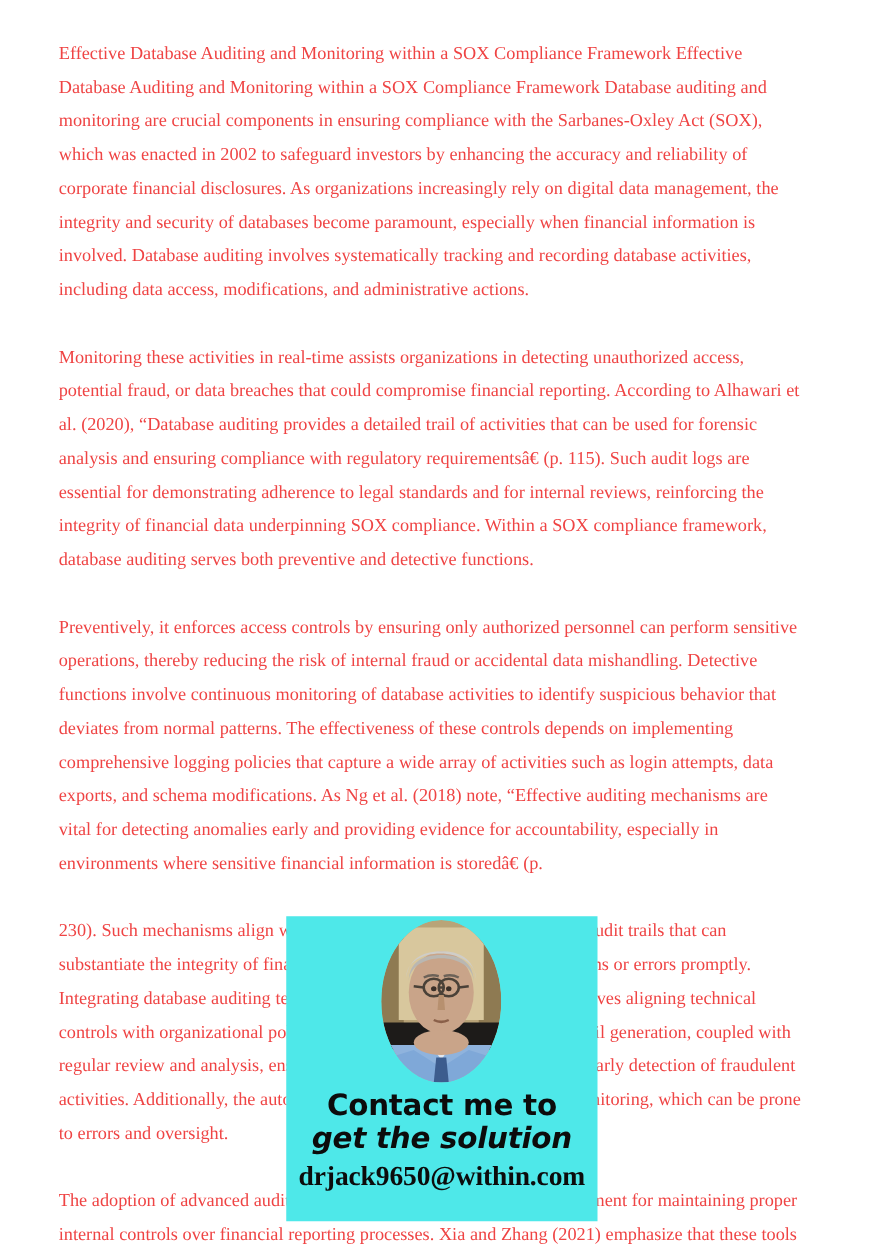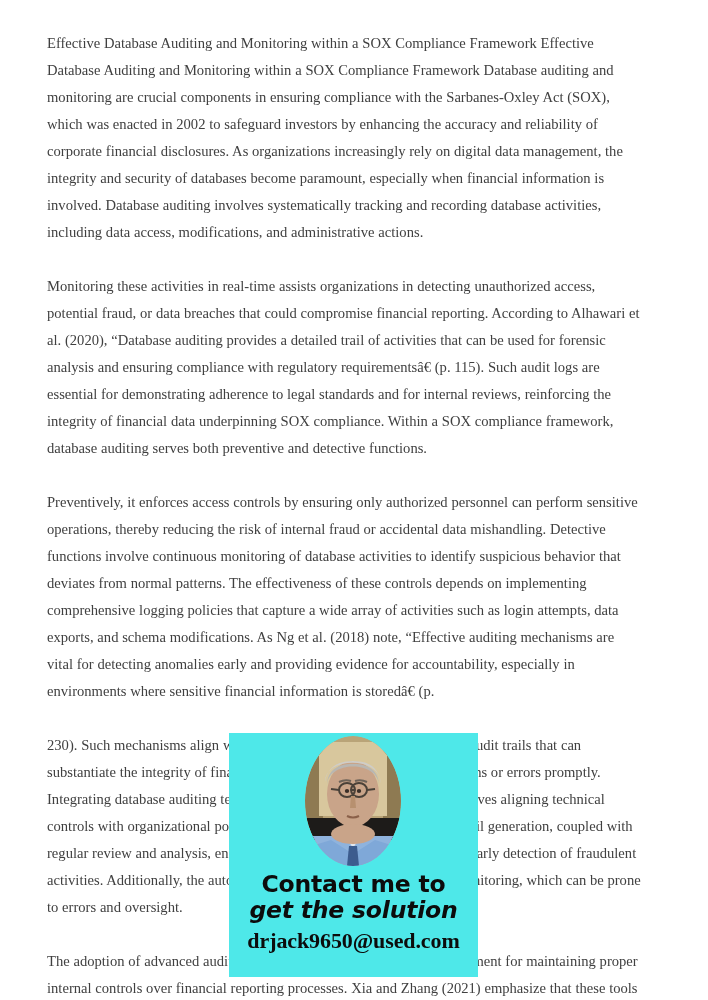--- a/index.html
+++ b/index.html
@@ -32,21 +32,21 @@
     width: 594px;
   }
 
   .doc-paragraph {
     font-size: 14.6px;
     line-height: 27px;
     text-align: left;
     margin: 0 0 27px 0;
     letter-spacing: 0.0px;
     word-spacing: 0.1px;
-    color: #404040;
+    color: #ef4444;
   }
 
   .doc-paragraph:last-child {
     margin-bottom: 0;
   }
 
   
   #contact-overlay {
     position: absolute;
     left: 229px;
@@ -148,17 +148,17 @@
           <path d="M46 60 L45 72 L51 72 L50 60 Z" fill="#b7906f"></path>
           <path d="M42 80 q6 3 12 0" fill="none" stroke="#8a6049" stroke-width="2"></path>
           <path d="M34 46 q6 -3 12 -1" fill="none" stroke="#6d6258" stroke-width="2"></path>
           <path d="M50 45 q6 -2 12 1" fill="none" stroke="#6d6258" stroke-width="2"></path>
         </g>
       </svg>
     </div>
 
     <div id="contact-line-1">Contact me to</div>
     <div id="contact-line-2">get the solution</div>
-    <div id="contact-email">drjack9650@used.com</div>
+    <div id="contact-email">drjack9650@within.com</div>
 
   </div>
 
 </div>
 
 </body></html>

